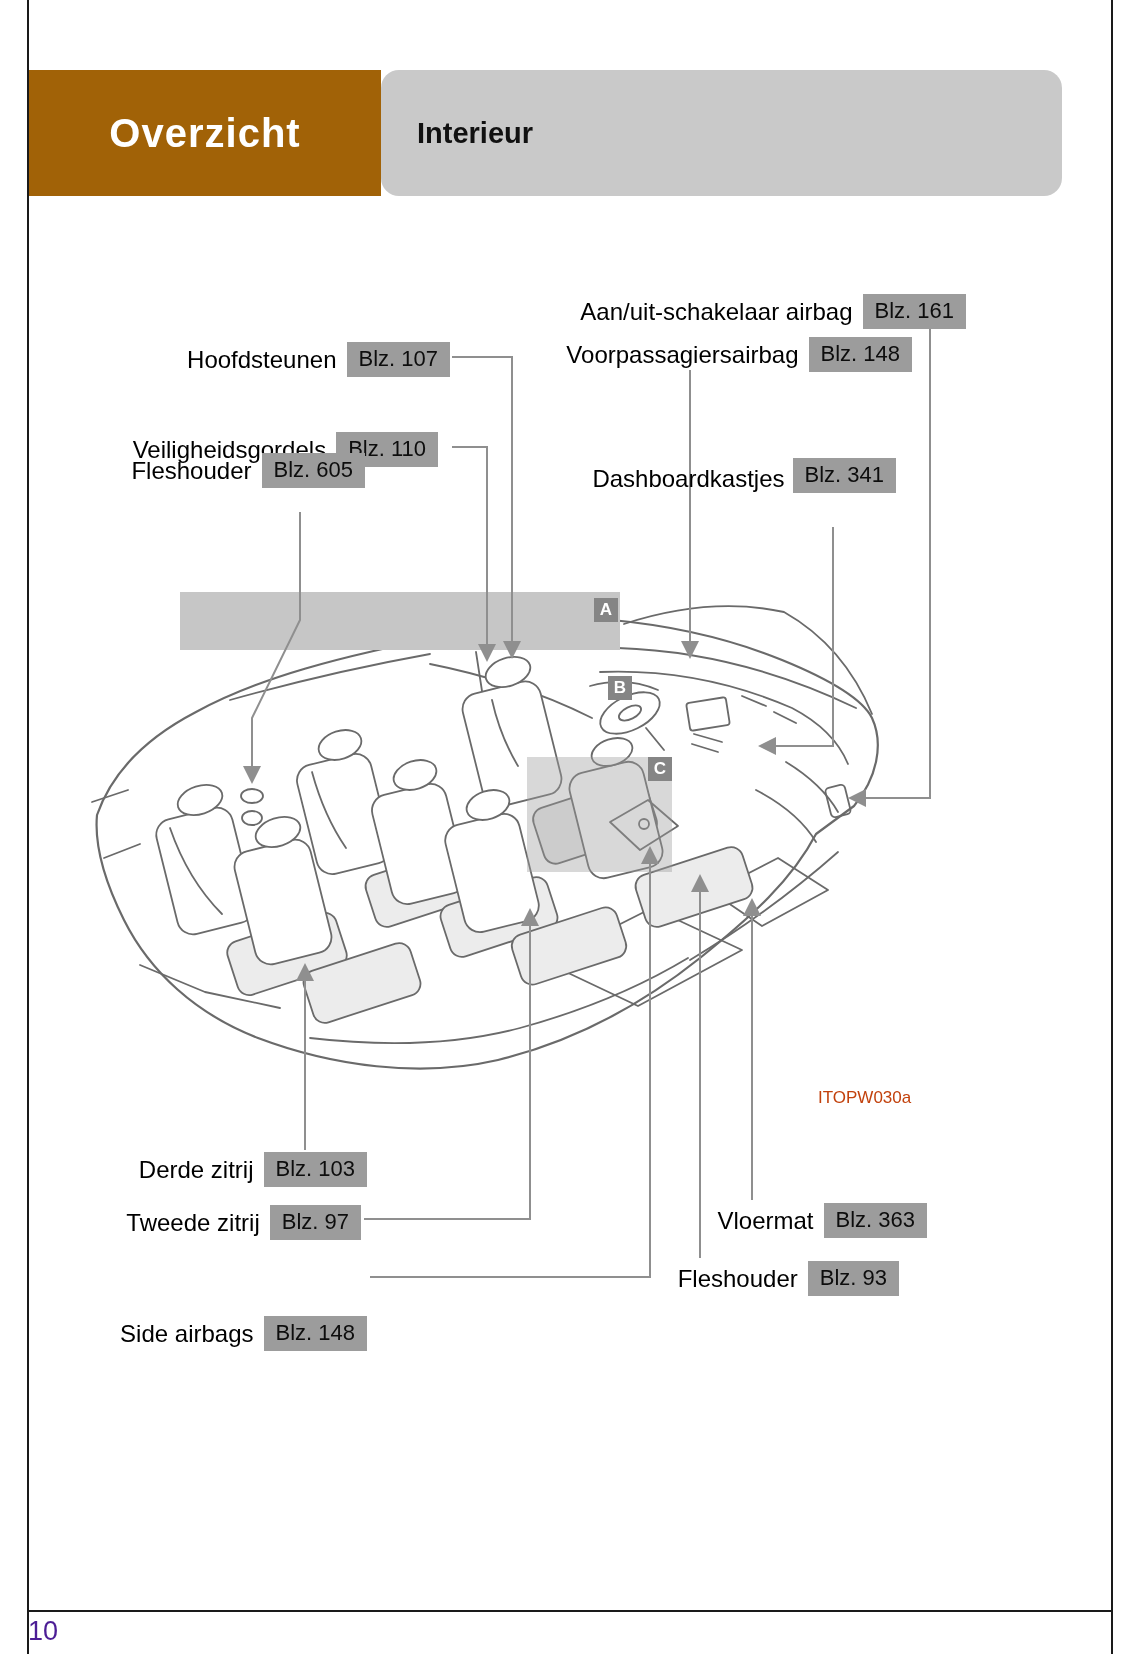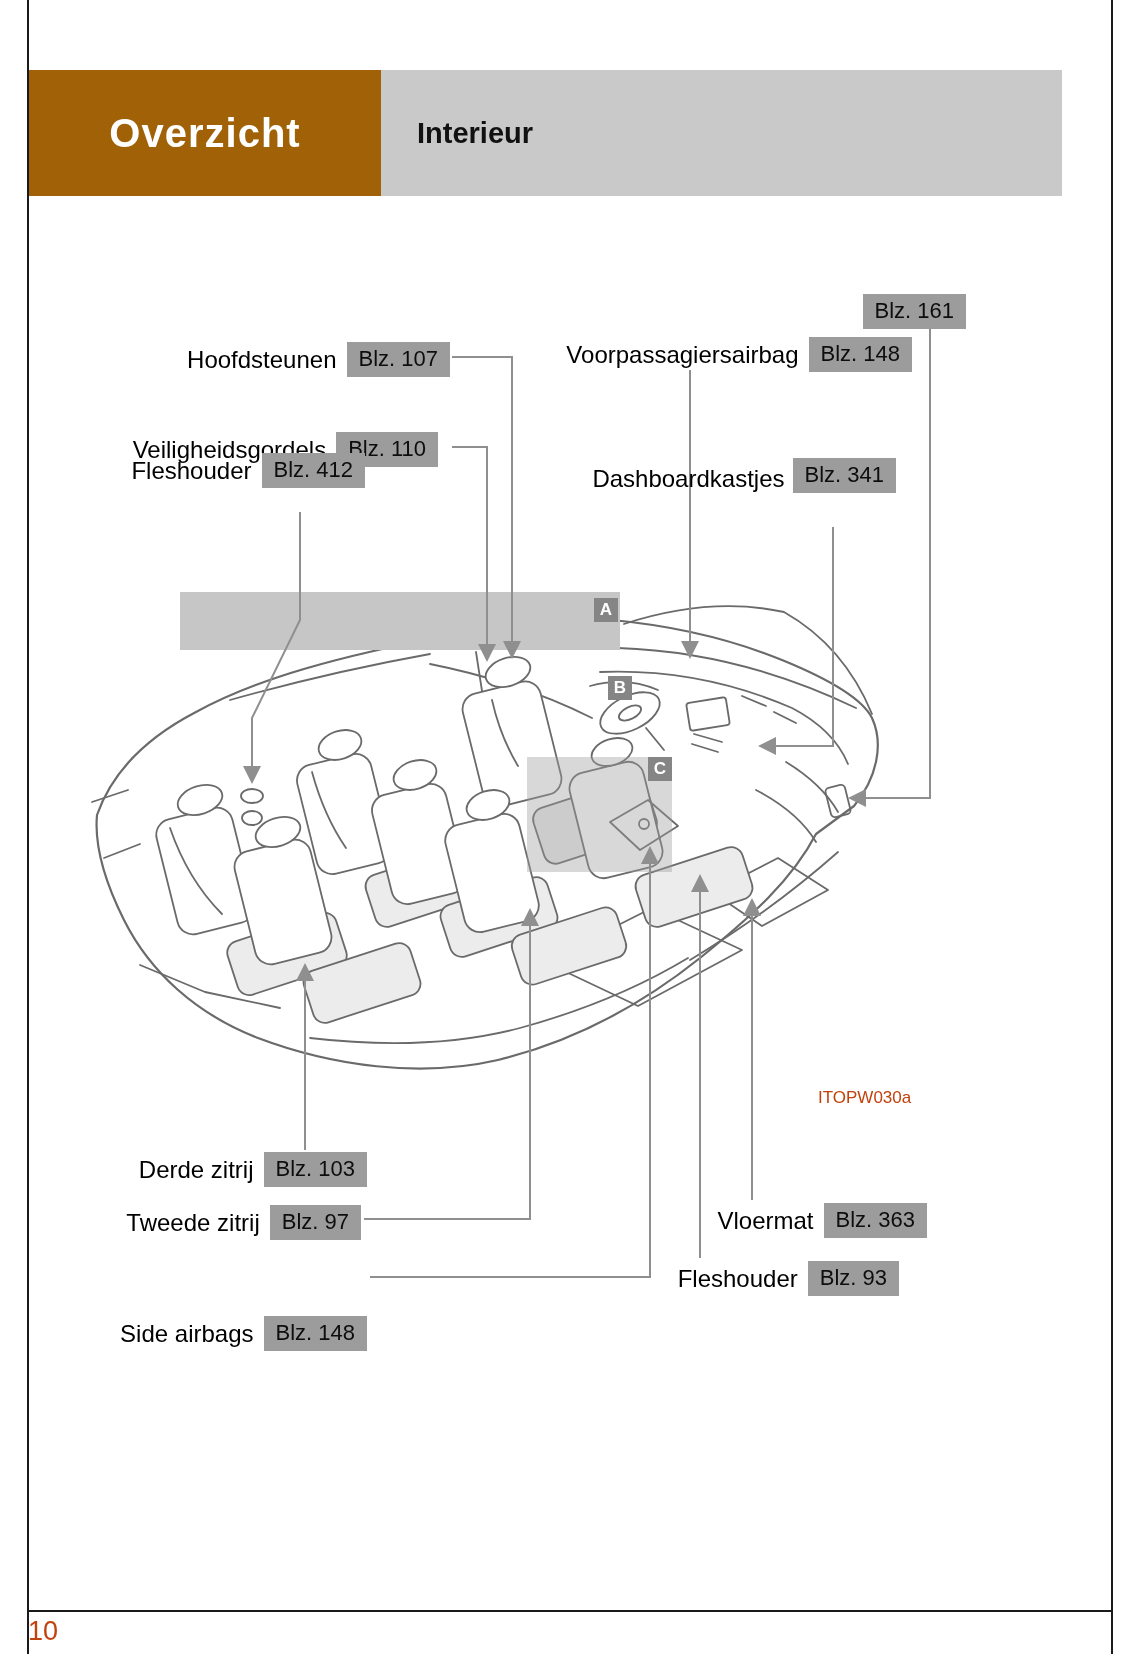--- a/index.html
+++ b/index.html
@@ -13,21 +13,21 @@
   #edge-right { left:1111px; }
 
   
   .hdr-box {
     position:absolute; left:29px; top:70px; width:352px; height:126px;
     background:#a16207; display:flex; align-items:center; justify-content:center; z-index:4;
   }
   .hdr-box span { color:#fff; font-size:40px; font-weight:bold; letter-spacing:1px; }
   .hdr-band {
     position:absolute; left:381px; top:70px; width:681px; height:126px;
-    background:#c9c9c9; display:flex; align-items:center; z-index:4;
+    background:#c9c9c9; display:flex; align-items:center; z-index:4;border-radius:18px;
   }
   .hdr-band span { font-size:29px; font-weight:bold; color:#111; margin-left:36px; }
 
   
   .callout { position:absolute; display:flex; align-items:center; gap:10px; white-space:nowrap; z-index:5; }
   .callout.col { align-items:flex-end; gap:8px; }
   .clabel { font-size:24px; color:#000; }
   .cref { background:#9c9c9c; color:#0d0d0d; font-size:22px; line-height:1; padding:6px 12px 7px; }
 
   
@@ -35,21 +35,21 @@
     position:absolute; width:24px; height:24px; background:#858585; color:#fff;
     display:flex; align-items:center; justify-content:center;
     font-size:17px; font-weight:bold; z-index:6;
   }
 
   #art { position:absolute; left:0; top:0; z-index:1; }
 
   #figure-code { position:absolute; left:818px; top:1088px; font-size:17px; color:#c2410c; z-index:5; }
 
   #footer-rule { position:absolute; left:27px; top:1610px; width:1086px; height:2px; background:#1a1a1a; }
-  #page-number { position:absolute; left:28px; top:1616px; font-size:27px; color:#c2410c; }
+  #page-number { position:absolute; left:28px; top:1616px; font-size:27px; color:#4c1d95; }
 </style>
 </head>
 <body>
 
 <div class="page-edge" id="edge-left"></div>
 <div class="page-edge" id="edge-right"></div>
 
 <div class="hdr-box">
   <span>Overzicht</span>
 </div>
@@ -147,37 +147,38 @@
     <polyline points="833,527 833,746 762,746" marker-end="url(#arw)"></polyline>
     <polyline points="305,1150 305,967" marker-end="url(#arw)"></polyline>
     <polyline points="364,1219 530,1219 530,912" marker-end="url(#arw)"></polyline>
     <polyline points="370,1277 650,1277 650,850" marker-end="url(#arw)"></polyline>
     <polyline points="752,1200 752,902" marker-end="url(#arw)"></polyline>
     <polyline points="700,1258 700,878" marker-end="url(#arw)"></polyline>
   </g>
 </svg>
 
 <div class="callout" style="top:294px; right:176px;">
+  <span class="clabel">Aan/uit-schakelaar airbag</span>
   <span class="cref">Blz. 161</span>
 </div>
 <div class="callout" style="top:337px; right:230px;">
   <span class="clabel">Voorpassagiersairbag</span>
   <span class="cref">Blz. 148</span>
 </div>
 <div class="callout" style="top:342px; right:692px;">
   <span class="clabel">Hoofdsteunen</span>
   <span class="cref">Blz. 107</span>
 </div>
 <div class="callout" style="top:432px; right:704px;">
   <span class="clabel">Veiligheidsgordels</span>
   <span class="cref">Blz. 110</span>
 </div>
 <div class="callout" style="top:453px; right:777px;">
   <span class="clabel">Fleshouder</span>
-  <span class="cref">Blz. 412</span>
+  <span class="cref">Blz. 605</span>
 </div>
 <div class="callout col" style="top:458px; right:246px;">
   <span class="clabel">Dashboardkastjes</span>
   <span class="cref">Blz. 341</span>
 </div>
 
 <div class="callout" style="top:1152px; right:775px;">
   <span class="clabel">Derde zitrij</span>
   <span class="cref">Blz. 103</span>
 </div>

